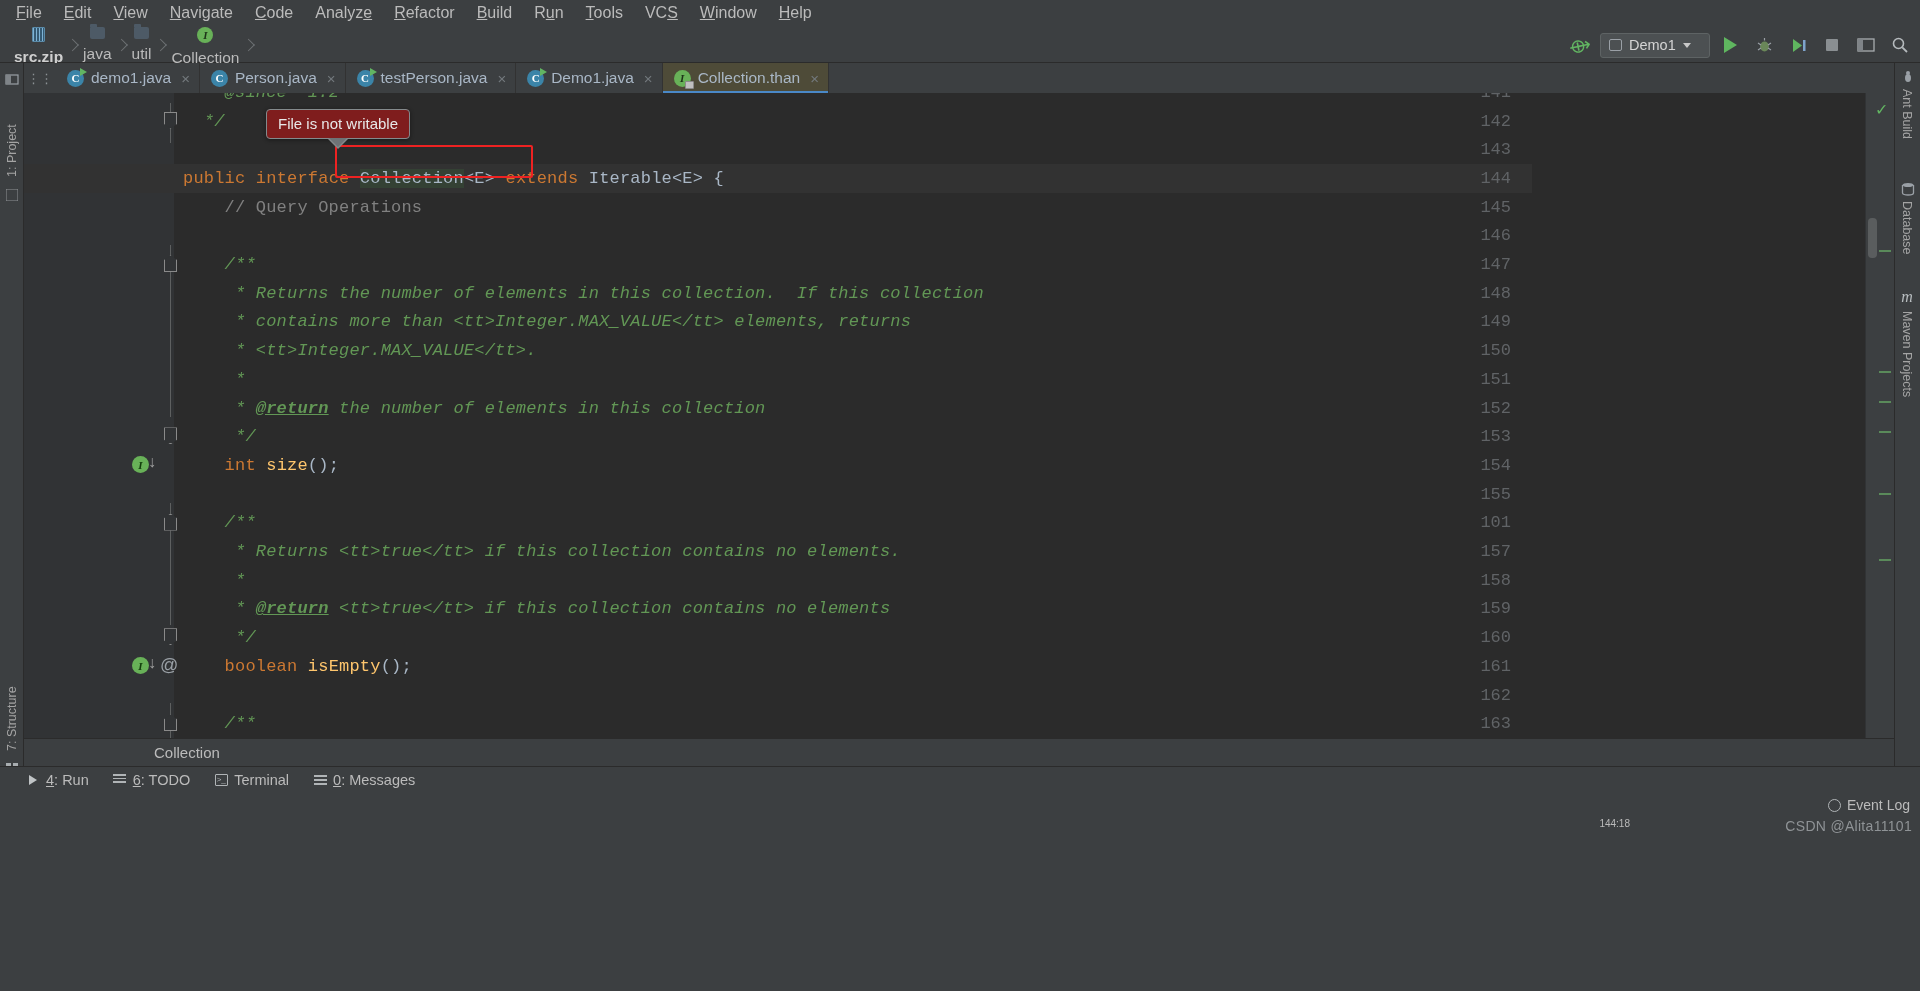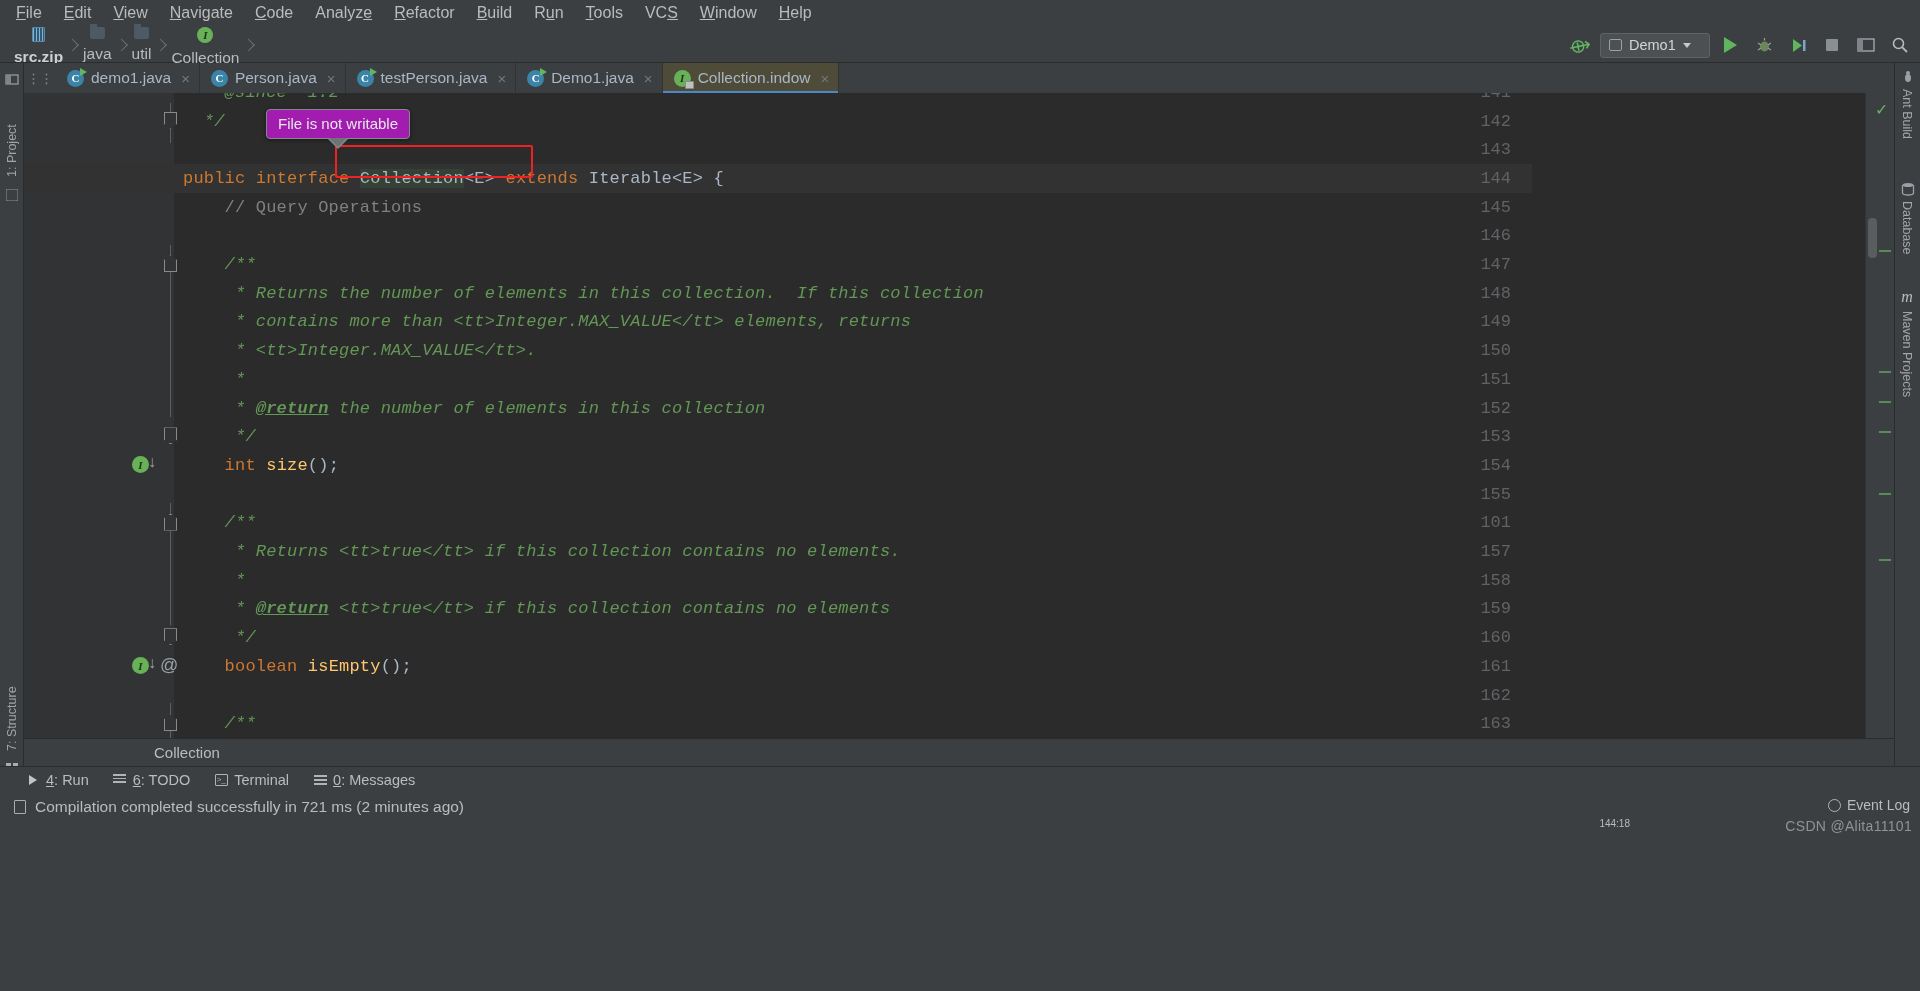--- a/index.html
+++ b/index.html
@@ -245,21 +245,21 @@
   }
 
   
   .redbox {
     position: absolute; border: 2.5px solid #ee2222; border-radius: 2px;
     pointer-events: none;
   }
 
   
   .tooltip {
-    position: absolute; background: #a21caf; color: #e8e8e8;
+    position: absolute; background: #7f1d1d; color: #e8e8e8;
     border: 1px solid #848a8c; border-radius: 4px;
     font-size: 15px; padding: 5px 11px 6px 11px; white-space: nowrap;
     box-shadow: 0 1px 4px rgba(0,0,0,0.45);
   }
   .tooltip::after {
     content: ""; position: absolute; left: 50%; bottom: -9px;
     margin-left: -9px; width: 0; height: 0;
     border-left: 9px solid transparent; border-right: 9px solid transparent;
     border-top: 9px solid #6e7376;
   }
@@ -472,21 +472,21 @@
       <span>testPerson.java</span>
       <span class="tab-close">×</span>
     </div>
     <div class="tab">
       <span class="ico-class runnable">C</span>
       <span>Demo1.java</span>
       <span class="tab-close">×</span>
     </div>
     <div class="tab active">
       <span class="ico-iface-lock">I</span>
-      <span>Collection.indow</span>
+      <span>Collection.than</span>
       <span class="tab-close">×</span>
     </div>
   </div>
 
   <div class="leftstrip">
     <div class="strip-icon" style="top:8px;">
       <svg width="14" height="14" viewBox="0 0 14 14">
           <rect x="1" y="3" width="12" height="9" fill="none" stroke="#9aa0a6" stroke-width="1.2"></rect>
           <rect x="1" y="3" width="5" height="9" fill="#7f8488"></rect>
         </svg>
@@ -717,24 +717,20 @@
     </div>
     <div class="tw-btn">
       <span class="tw-icon">
           <span class="icon-msgs"></span>
         </span>
       <span><span class="u">0</span>: Messages</span>
     </div>
   </div>
 
   <div class="statusbar">
-    <div class="status-msg">
-      <span class="icon-doc-sm"></span>
-      <span>Compilation completed successfully in 721 ms (2 minutes ago)</span>
-    </div>
     <div class="status-right">
       <div class="eventlog">
         <span class="icon-bell"></span>
         <span>Event Log</span>
       </div>
     </div>
     <div class="caret-pos">144:18</div>
     <div class="watermark">CSDN @Alita11101</div>
   </div>
 

